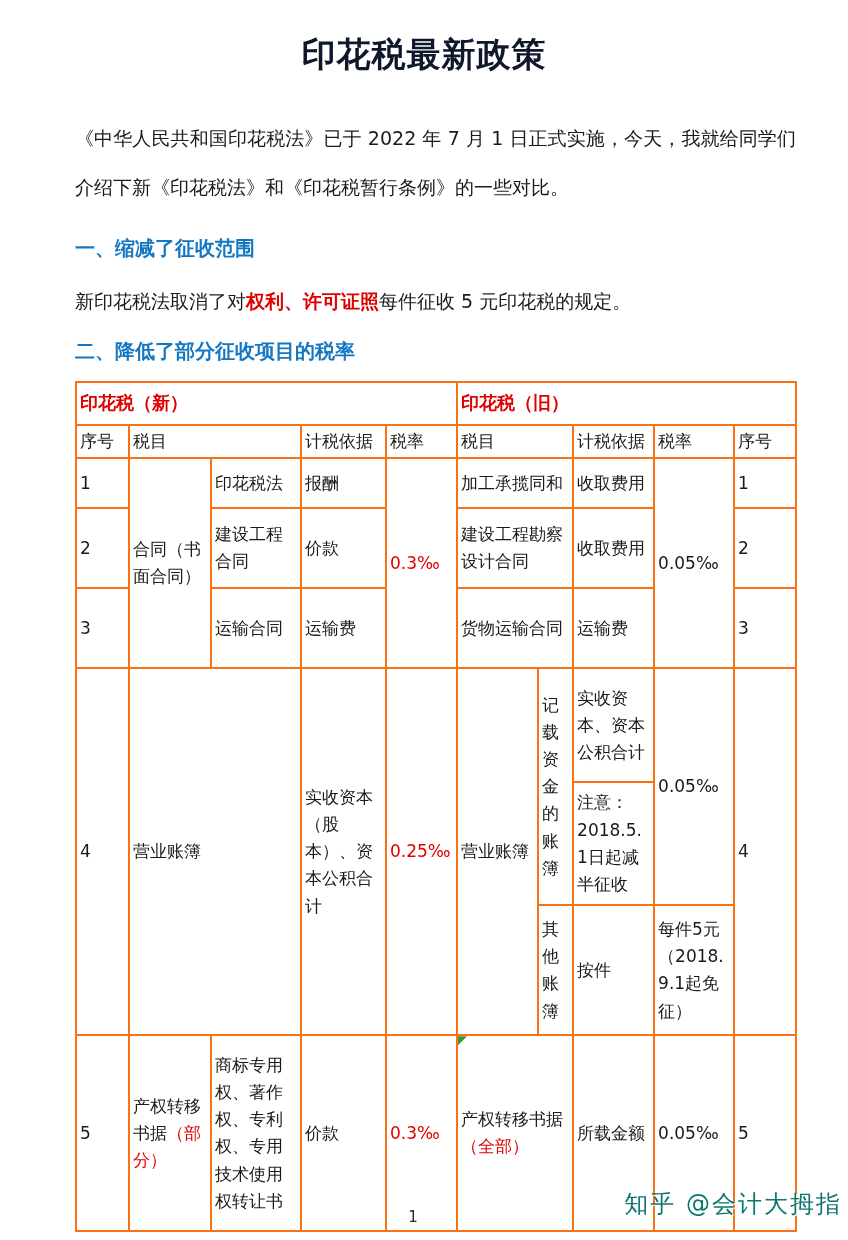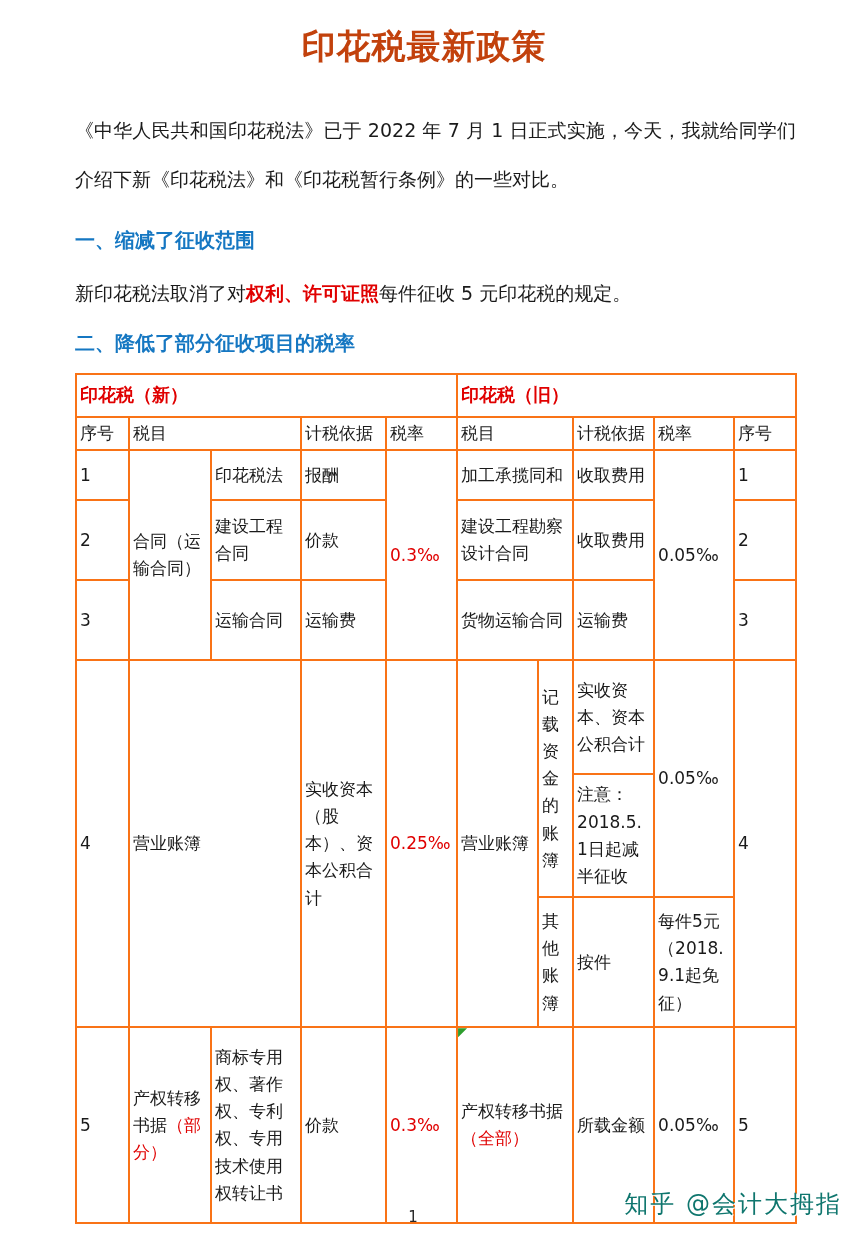--- a/index.html
+++ b/index.html
@@ -8,25 +8,25 @@
     position: relative;
     width: 848px;
     height: 1240px;
     margin: 0 auto;
     background: #ffffff;
     font-family: "DejaVu Sans", sans-serif;
     color: #1a1a1a;
     overflow: hidden;
   }
   .doc-title {
-    padding-top: 24px;
+    padding-top: 32px;
     text-align: center;
     font-size: 34px;
     font-weight: bold;
-    color: #c2410c;
+    color: #0f172a;
     letter-spacing: 1px;
   }
   .intro-para {
     margin: 36px 52px 0 75px;
     font-size: 19px;
     line-height: 2.6;
     text-align: justify;
     color: #1a1a1a;
   }
   .section-heading {
@@ -133,21 +133,21 @@
         <td>计税依据</td>
         <td>税率</td>
         <td colspan="2">税目</td>
         <td>计税依据</td>
         <td>税率</td>
         <td>序号</td>
       </tr>
 
       <tr style="height:50px">
         <td>1</td>
-        <td rowspan="3">合同（运输合同）</td>
+        <td rowspan="3">合同（书面合同）</td>
         <td>印花税法</td>
         <td>报酬</td>
         <td rowspan="3" class="rate-red">0.3‰</td>
         <td colspan="2">加工承揽同和</td>
         <td>收取费用</td>
         <td rowspan="3">0.05‰</td>
         <td>1</td>
       </tr>
 
       <tr style="height:80px">

